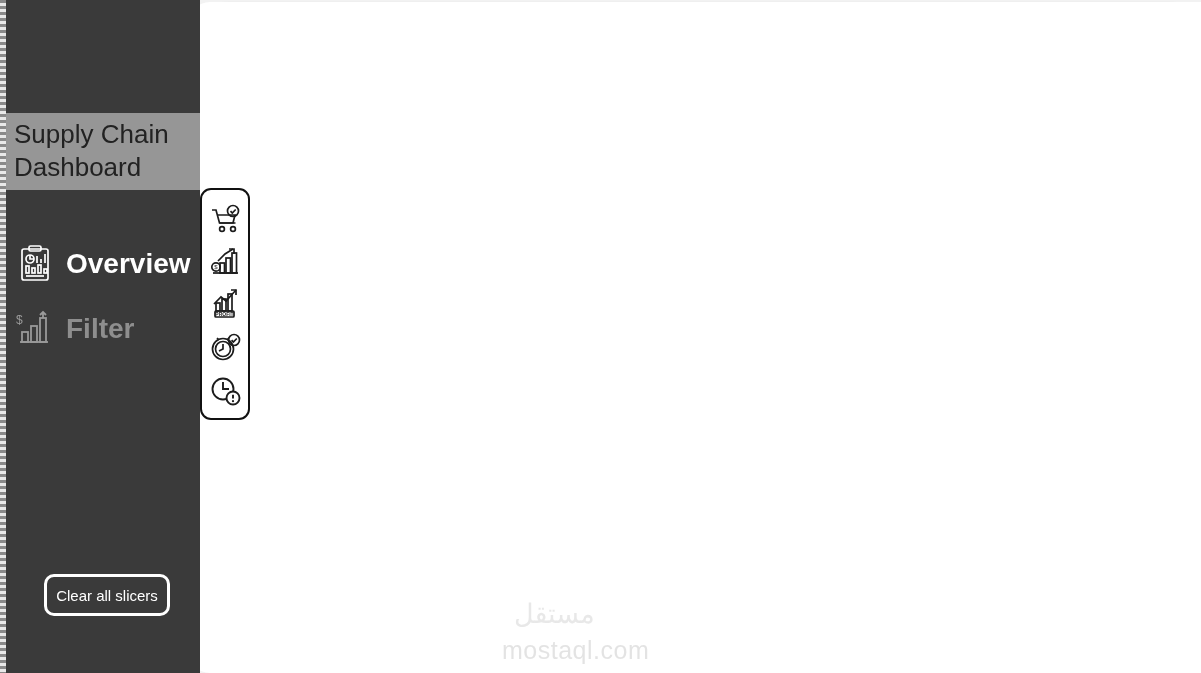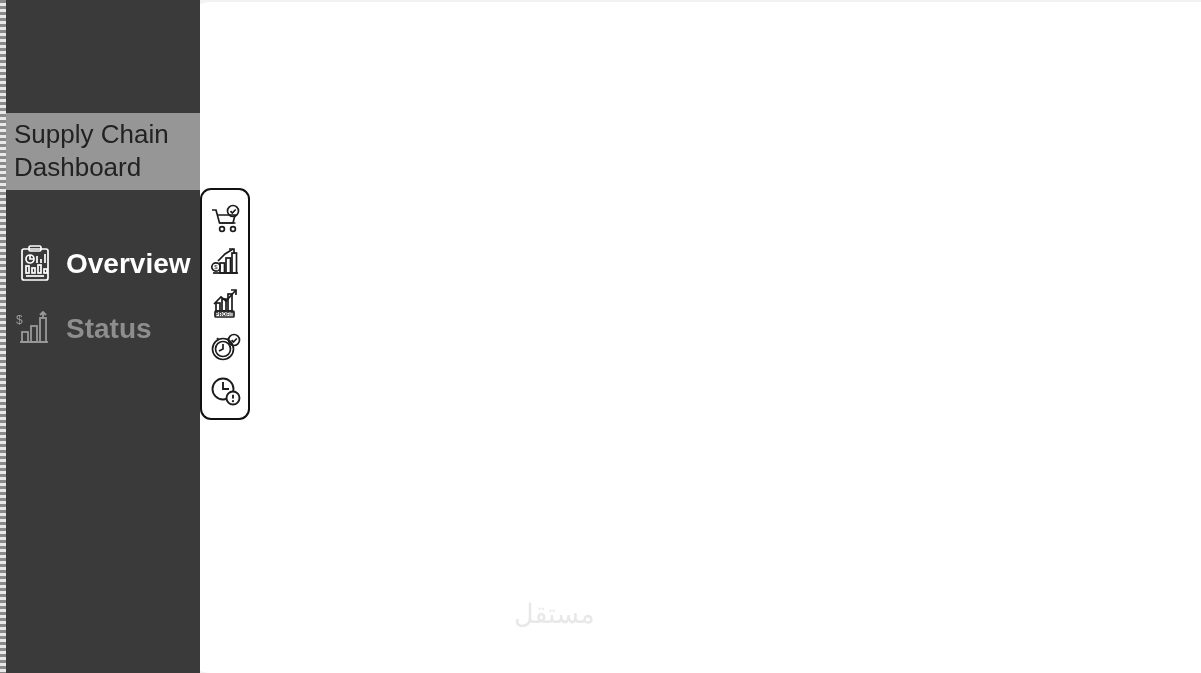--- a/index.html
+++ b/index.html
@@ -277,25 +277,26 @@
       <span class="nav-ico">
         <svg viewBox="0 0 42 42" width="42" height="42" fill="none" stroke="#9a9a9a" stroke-width="1.8">
           <path d="M6 34h28"></path>
           <rect x="8" y="24" width="6" height="10"></rect>
           <rect x="17" y="18" width="6" height="16"></rect>
           <rect x="26" y="10" width="6" height="24"></rect>
           <path d="M29 4v6M26 7l3-3 3 3"></path>
           <text x="2" y="16" font-size="12" fill="#9a9a9a" stroke="none" font-family="Liberation Sans, sans-serif">$</text>
         </svg>
       </span>
-      <span class="nav-label">Status</span>
+      <span class="nav-label">Filter</span>
     </div>
 
 
 
+    <div id="clear-slicers">Clear all slicers</div>
   </div>
 
   <div id="ruler"></div>
 
   <div id="canvas"></div>
 
   <div class="card" id="title-card">
     <span class="t">Supply Chain Dashboard- Overview</span>
   </div>
 
@@ -629,15 +630,16 @@
         <span style="left: 214px; top: 4px;">PAYMENT_REV...</span>
         <span style="left: 267px; top: 4px;">PENDING</span>
         <span style="left: 320px; top: 4px;">PENDING_PAY...</span>
         <span style="left: 373px; top: 4px;">PROCESSING</span>
         <span style="left: 426px; top: 4px;">SUSPECTED_F...</span>
       </div>
   </div>
 
   <div id="watermark">
     <div class="wm-ar">مستقل</div>
+    <div class="wm-text">mostaql.com</div>
   </div>
 
 </div>
 
 </body></html>

